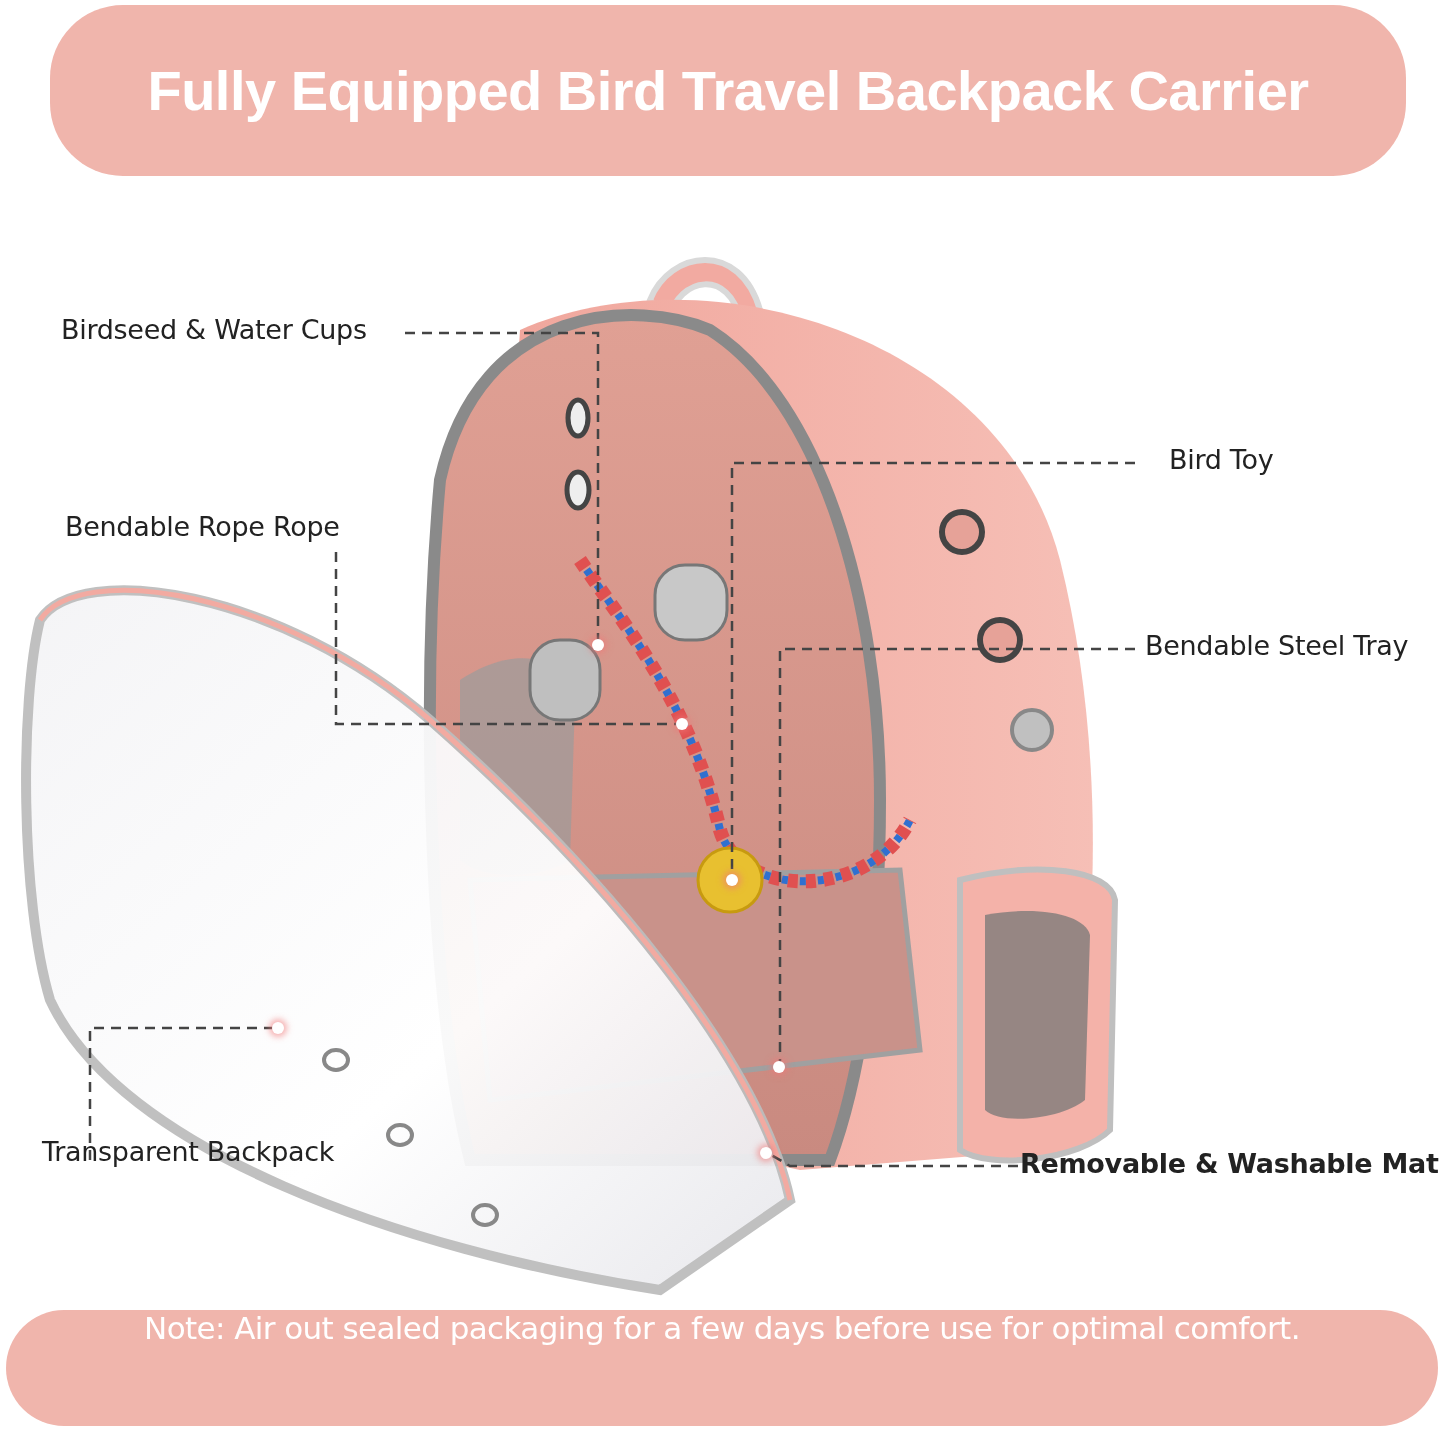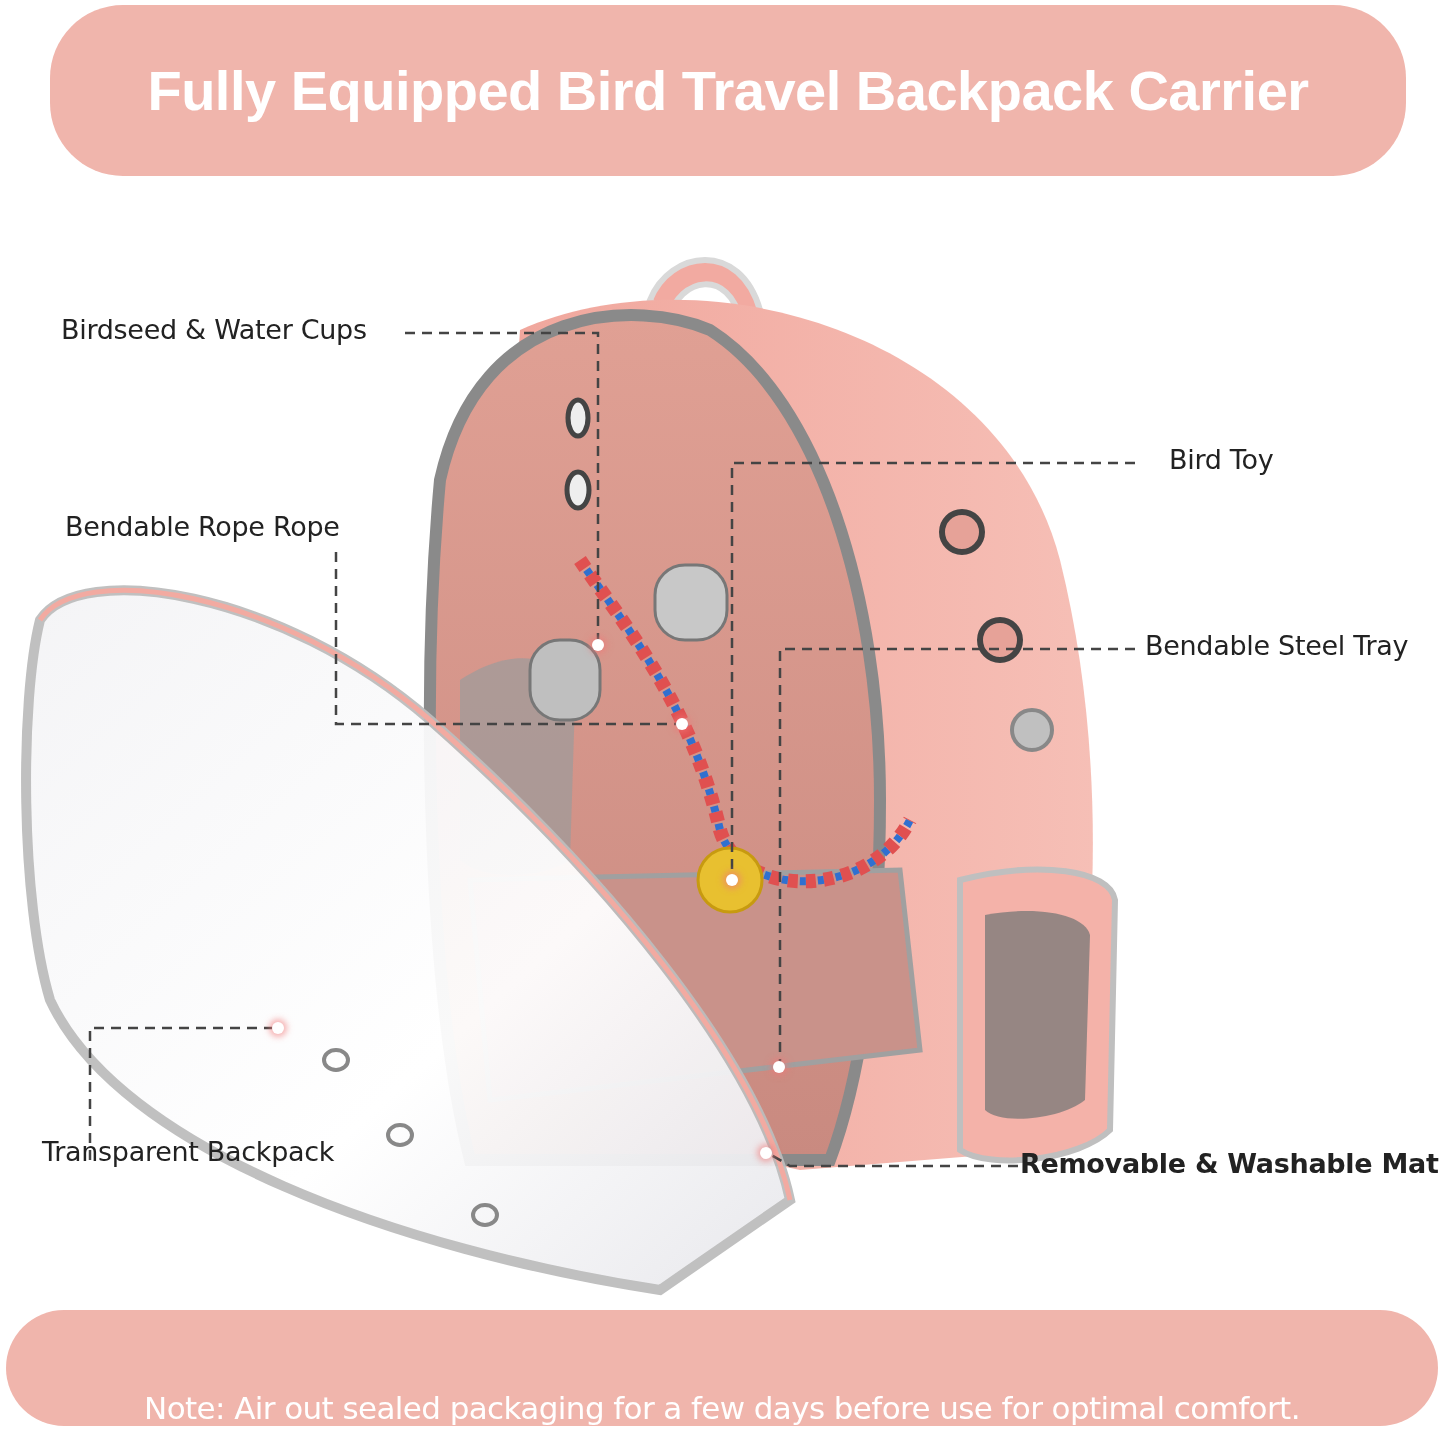--- a/index.html
+++ b/index.html
@@ -4,21 +4,21 @@
 <style>
   html, body { margin:0; padding:0; background:#ffffff; }
   body { width:1445px; height:1430px; position:relative; overflow:hidden;
          font-family:"DejaVu Sans", "Liberation Sans", sans-serif; color:#1a1a1a; }
   .banner { position:absolute; left:50px; top:5px; width:1356px; height:171px;
             background:#f0b5ac; border-radius:73px; display:flex; align-items:center;
             justify-content:center; }
   .banner-title { color:#ffffff; font-family:"Liberation Sans", sans-serif; font-weight:bold;
                   font-size:56px; letter-spacing:-0.5px; }
   .note { position:absolute; left:6px; top:1310px; width:1432px; height:116px;
-          background:#f0b5ac; border-radius:58px; display:flex; align-items:flex-end; justify-content:center; }
+          background:#f0b5ac; border-radius:58px; display:flex; align-items:flex-start; justify-content:center; }
   .note-text { color:#ffffff; font-family:"DejaVu Sans", sans-serif; font-size:31px; letter-spacing:-0.6px; }
   .label { position:absolute; font-family:"DejaVu Sans", sans-serif; font-size:27px; color:#222;
            white-space:nowrap; letter-spacing:-0.3px; }
   .product { position:absolute; left:0; top:0; width:1445px; height:1430px; }
   .dot { position:absolute; width:12px; height:12px; border-radius:50%; background:#fff;
          box-shadow:0 0 6px 3px rgba(240,120,120,0.6); }
 </style>
 </head>
 <body>
 

